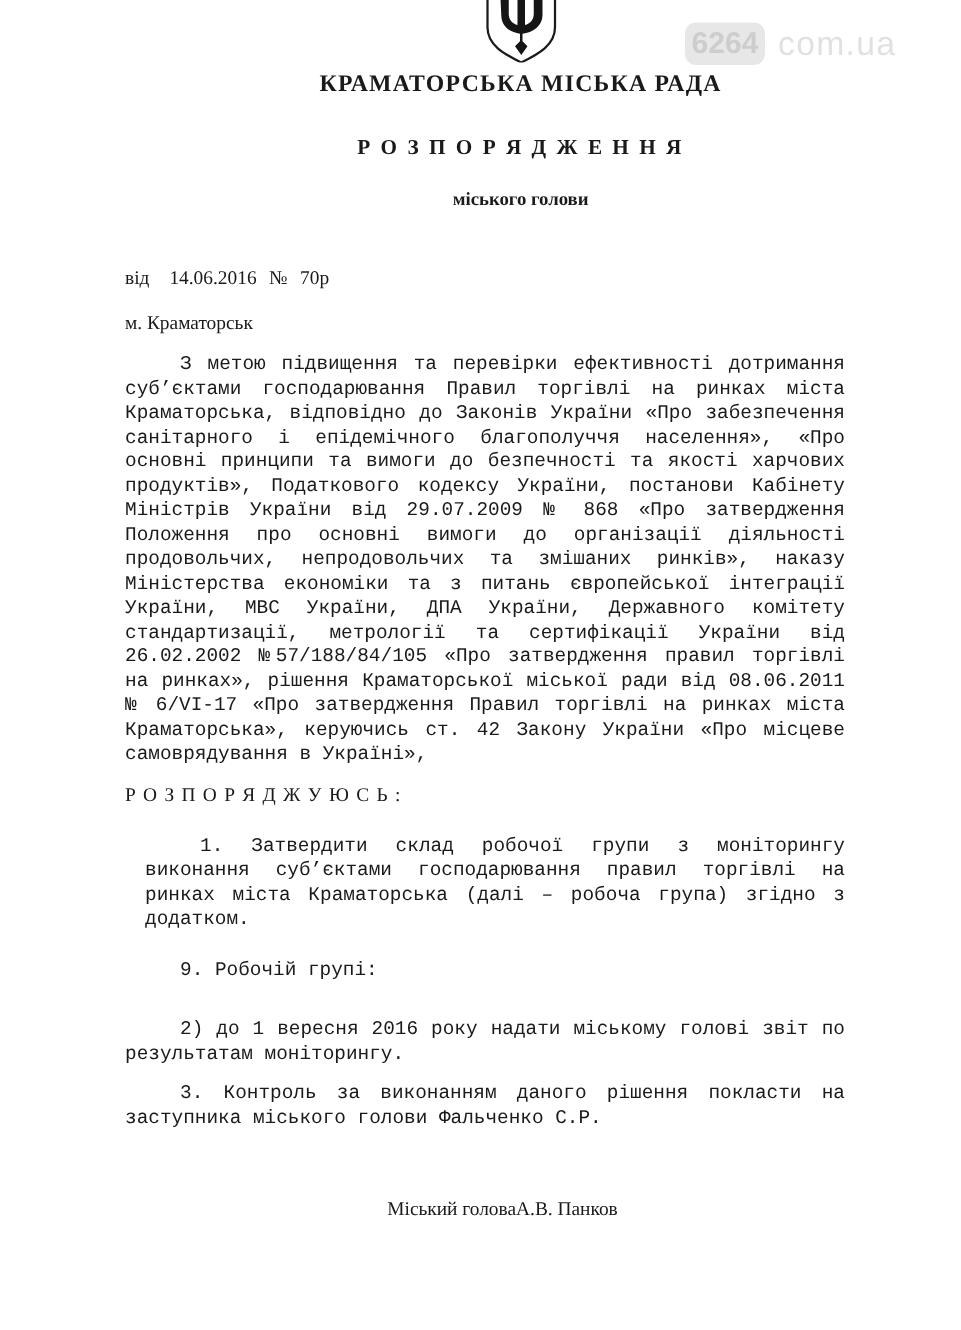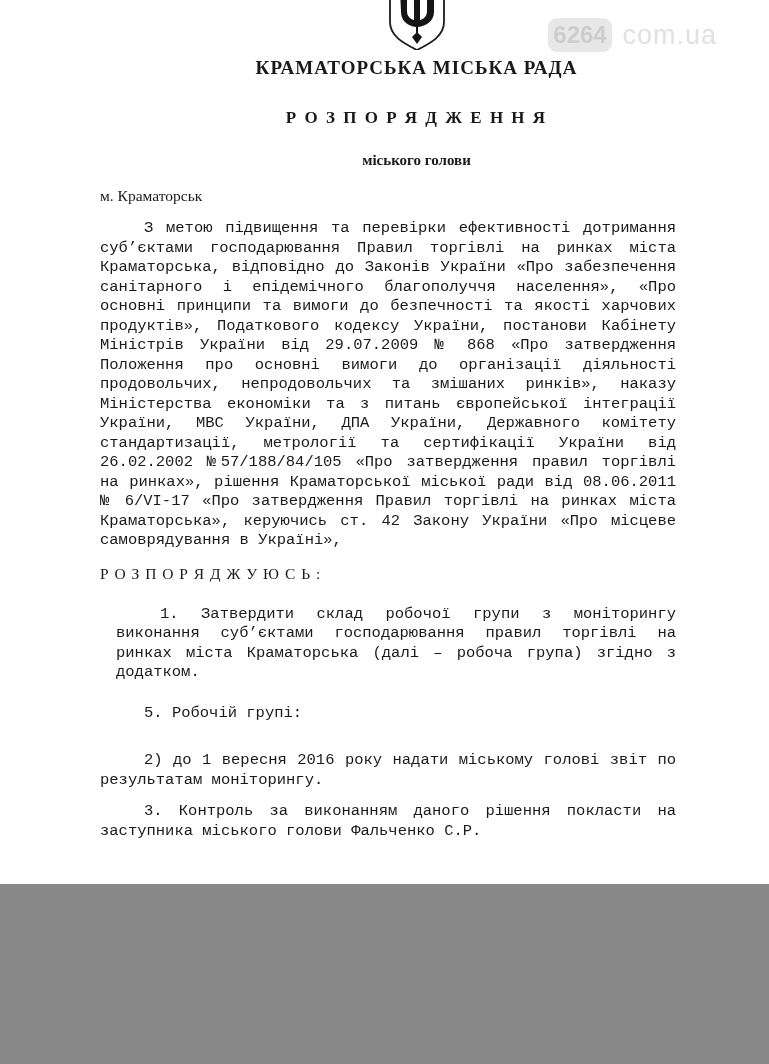--- a/index.html
+++ b/index.html
@@ -1,17 +1,17 @@
 <!DOCTYPE html>
 <html style="--text: #1a1a1a; --watermark_badge_bg: #e7e7e7; --watermark_badge_text: #cdcdcd; --watermark_domain_text: #e1e1e1;"><head>
 <meta charset="utf-8">
 <style>
   html,body { margin:0; padding:0; background:#888; }
   .page {
-    width:769px; height:884px; margin:0 auto;
+    width:769px; height:1064px; margin:0 auto;
     background:#ffffff; position:relative; overflow:hidden;
     font-family:"Liberation Serif","DejaVu Serif",serif;
     color:var(--text,#1a1a1a);
   }
   p { margin:0; }
   .centered { text-align:center; transform:translateX(32px); }
 
   
   .watermark { position:absolute; top:18px; right:52px; white-space:nowrap;
                font-family:"Liberation Sans","DejaVu Sans",sans-serif; }
@@ -60,30 +60,33 @@
       <path d="M13,4 h7 v21 c0,5 3,8 7,9 V4 h6 v30 c4,-1 7,-4 7,-9 V4 h7 v22 c0,9 -8,14 -16,15 v6 l4,4 -5,7 -5,-7 4,-4 v-6 c-8,-1 -15,-6 -15,-15 Z" fill="#151515"></path>
     </svg>
   </div>
 
   <p class="header-org centered">КРАМАТОРСЬКА МІСЬКА РАДА</p>
   <p class="header-type centered">Р О З П О Р Я Д Ж Е Н Н Я</p>
   <p class="header-sub centered">міського голови</p>
 
   <div class="content">
 
+    <p class="meta">
+      <span>від</span><span class="sp-date">14.06.2016</span><span class="sp-nosign">№</span><span class="sp-num">70р</span>
+    </p>
 
     <p class="city">м. Краматорськ</p>
 
 
     <p class="para preamble">З метою підвищення та перевірки ефективності дотримання суб’єктами господарювання Правил торгівлі на ринках міста Краматорська, відповідно до Законів України «Про забезпечення санітарного і епідемічного благополуччя населення», «Про основні принципи та вимоги до безпечності та якості харчових продуктів», Податкового кодексу України, постанови Кабінету Міністрів України від 29.07.2009 № 868 «Про затвердження Положення про основні вимоги до організації діяльності продовольчих, непродовольчих та змішаних ринків», наказу Міністерства економіки та з питань європейської інтеграції України, МВС України, ДПА України, Державного комітету стандартизації, метрології та сертифікації України від 26.02.2002 №57/188/84/105 «Про затвердження правил торгівлі на ринках», рішення Краматорської міської ради від 08.06.2011 № 6/VI-17 «Про затвердження Правил торгівлі на ринках міста Краматорська», керуючись ст. 42 Закону України «Про місцеве самоврядування в Україні»,</p>
 
     <p class="res-heading">Р О З П О Р Я Д Ж У Ю С Ь :</p>
 
     <p class="para mt22">1. Затвердити склад робочої групи з моніторингу виконання суб’єктами господарювання правил торгівлі на ринках міста Краматорська (далі – робоча група) згідно з додатком.</p>
-    <p class="para mt21">5. Робочій групі:</p>
+    <p class="para mt21">9. Робочій групі:</p>
     <p class="para mt28">2) до 1 вересня 2016 року надати міському голові звіт по результатам моніторингу.</p>
     <p class="para mt12">3. Контроль за виконанням даного рішення покласти на заступника міського голови Фальченко С.Р.</p>
 
     <div class="signature">
       <span>Міський голова</span>
       <span>А.В. Панков</span>
     </div>
 
   </div>
 </div>

